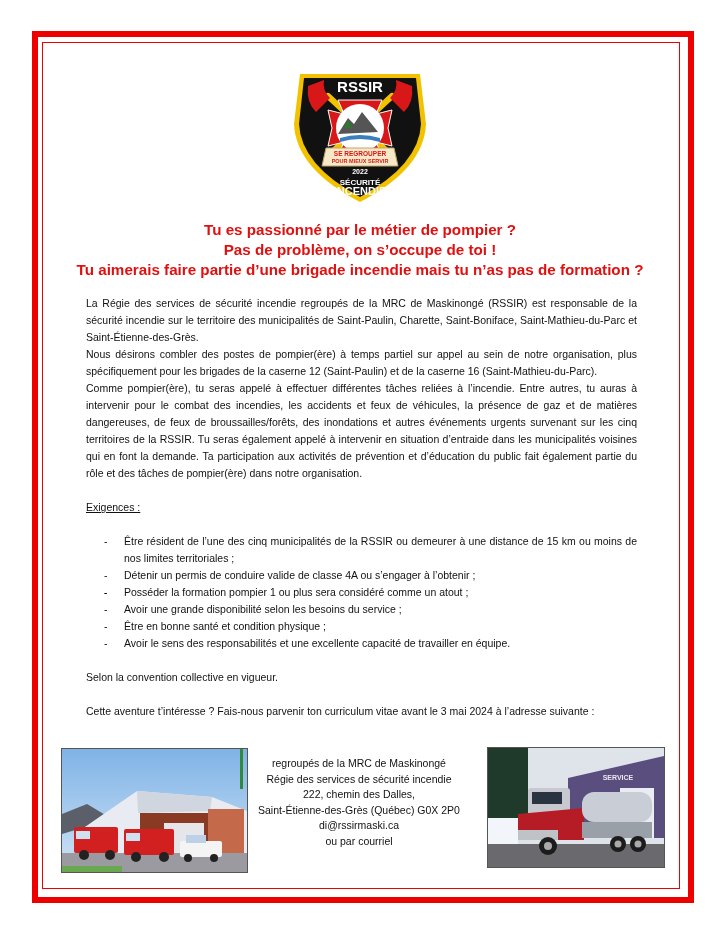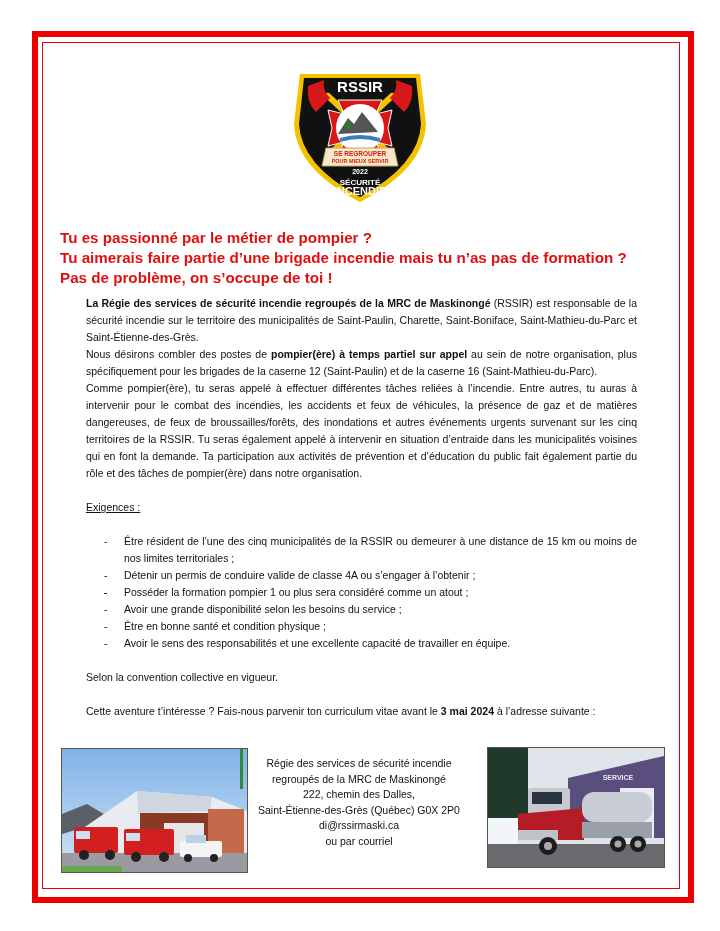--- a/index.html
+++ b/index.html
@@ -3,26 +3,26 @@
 <meta charset="utf-8">
 <style>
   html, body { margin:0; padding:0; background:#ffffff; }
   body { width:720px; height:931px; position:relative; overflow:hidden;
          font-family:"Liberation Sans", sans-serif; color:#111; }
   .border-outer { position:absolute; left:32px; top:31px; width:650px; height:860px;
                   border:6px solid #ee0000; box-sizing:content-box; }
   .border-inner { position:absolute; left:42px; top:42px; width:636px; height:845px;
                   border:1.5px solid #ee0000; }
   .logo { position:absolute; left:286px; top:54px; width:148px; height:150px; }
-  .headline { position:absolute; left:60px; top:228px; width:600px; text-align:left;
+  .headline { position:absolute; left:60px; top:220px; width:600px; text-align:center;
               color:#e01010; font-weight:bold; font-size:15.2px; line-height:20px; }
   .body { position:absolute; left:86px; top:295px; width:551px; font-size:10.5px;
           line-height:17px; text-align:justify; color:#111; }
   .body p { margin:0; }
-  .body b { font-weight:bold; }
+  .body b { font-weight:normal; }
   .sec-title { text-decoration:underline; margin-top:17px !important; }
   .gap { height:17px; }
   ul.reqs { list-style:none; margin:0; padding:0; }
   ul.reqs li { position:relative; padding-left:38px; }
   ul.reqs li .dash { position:absolute; left:18px; top:0; }
   .photo { position:absolute; overflow:hidden; border:1px solid #555; }
   .photo-left { left:61px; top:748px; width:185px; height:123px; }
   .photo-right { left:487px; top:747px; width:176px; height:119px; }
   .address { position:absolute; left:252px; top:756px; width:214px; text-align:center;
              font-size:10.5px; line-height:15.5px; color:#111; }
@@ -56,22 +56,22 @@
     <text x="74" y="109" text-anchor="middle" font-family="Liberation Sans, sans-serif" font-size="5.5" font-weight="bold" fill="#d81818">POUR MIEUX SERVIR</text>
     <text x="74" y="120" text-anchor="middle" font-family="Liberation Sans, sans-serif" font-size="7" font-weight="bold" fill="#fff">2022</text>
     <text x="74" y="38" text-anchor="middle" font-family="Liberation Sans, sans-serif" font-size="15" font-weight="bold" fill="#fff">RSSIR</text>
     <text x="74" y="131" text-anchor="middle" font-family="Liberation Sans, sans-serif" font-size="8" font-weight="bold" fill="#fff">SÉCURITÉ</text>
     <text x="74" y="141" text-anchor="middle" font-family="Liberation Sans, sans-serif" font-size="11" font-weight="bold" fill="#fff">INCENDIE</text>
   </svg>
 </div>
 
 <div class="headline">
   <div>Tu es passionné par le métier de pompier ?</div>
+  <div>Pas de problème, on s’occupe de toi !</div>
   <div>Tu aimerais faire partie d’une brigade incendie mais tu n’as pas de formation ?</div>
-  <div>Pas de problème, on s’occupe de toi !</div>
 </div>
 
 <div class="body">
   <p><b>La Régie des services de sécurité incendie regroupés de la MRC de Maskinongé</b><span> (RSSIR) est responsable de la sécurité incendie sur le territoire des municipalités de Saint-Paulin, Charette, Saint-Boniface, Saint-Mathieu-du-Parc et Saint-Étienne-des-Grès.</span></p>
   <p><span>Nous désirons combler des postes de </span><b>pompier(ère) à temps partiel sur appel</b><span> au sein de notre organisation, plus spécifiquement pour les brigades de la caserne 12 (Saint-Paulin) et de la caserne 16 (Saint-Mathieu-du-Parc).</span></p>
   <p>Comme pompier(ère), tu seras appelé à effectuer différentes tâches reliées à l’incendie. Entre autres, tu auras à intervenir pour le combat des incendies, les accidents et feux de véhicules, la présence de gaz et de matières dangereuses, de feux de broussailles/forêts, des inondations et autres événements urgents survenant sur les cinq territoires de la RSSIR.  Tu seras également appelé à intervenir en situation d’entraide dans les municipalités voisines qui en font la demande. Ta participation aux activités de prévention et d’éducation du public fait également partie du rôle et des tâches de pompier(ère) dans notre organisation.</p>
 
   <p class="sec-title">Exigences :</p>
   <div class="gap"></div>
   <ul class="reqs">
@@ -118,22 +118,22 @@
       <circle cx="102" cy="108" r="5" fill="#222"></circle>
     <rect x="118" y="92" width="42" height="16" rx="2" fill="#f4f4f4"></rect>
     <rect x="124" y="86" width="20" height="8" fill="#bcd0e6"></rect>
     <circle cx="126" cy="109" r="4" fill="#222"></circle>
       <circle cx="152" cy="109" r="4" fill="#222"></circle>
     <rect x="178" y="0" width="3" height="40" fill="#2f8a3a"></rect>
   </svg>
 </div>
 
 <div class="address">
+  <div>regroupés de la MRC de Maskinongé</div>
   <div>Régie des services de sécurité incendie</div>
-  <div>regroupés de la MRC de Maskinongé</div>
   <div>222, chemin des Dalles,</div>
   <div>Saint-Étienne-des-Grès (Québec) G0X 2P0</div>
   <div>di@rssirmaski.ca</div>
   <div>ou par courriel</div>
 </div>
 
 <div class="photo photo-right">
   <svg width="176" height="119" viewBox="0 0 176 119">
     <rect width="176" height="119" fill="#dfe3ea"></rect>
     <path d="M0 0 L40 0 L40 70 L0 80 Z" fill="#1f3a2a"></path>

